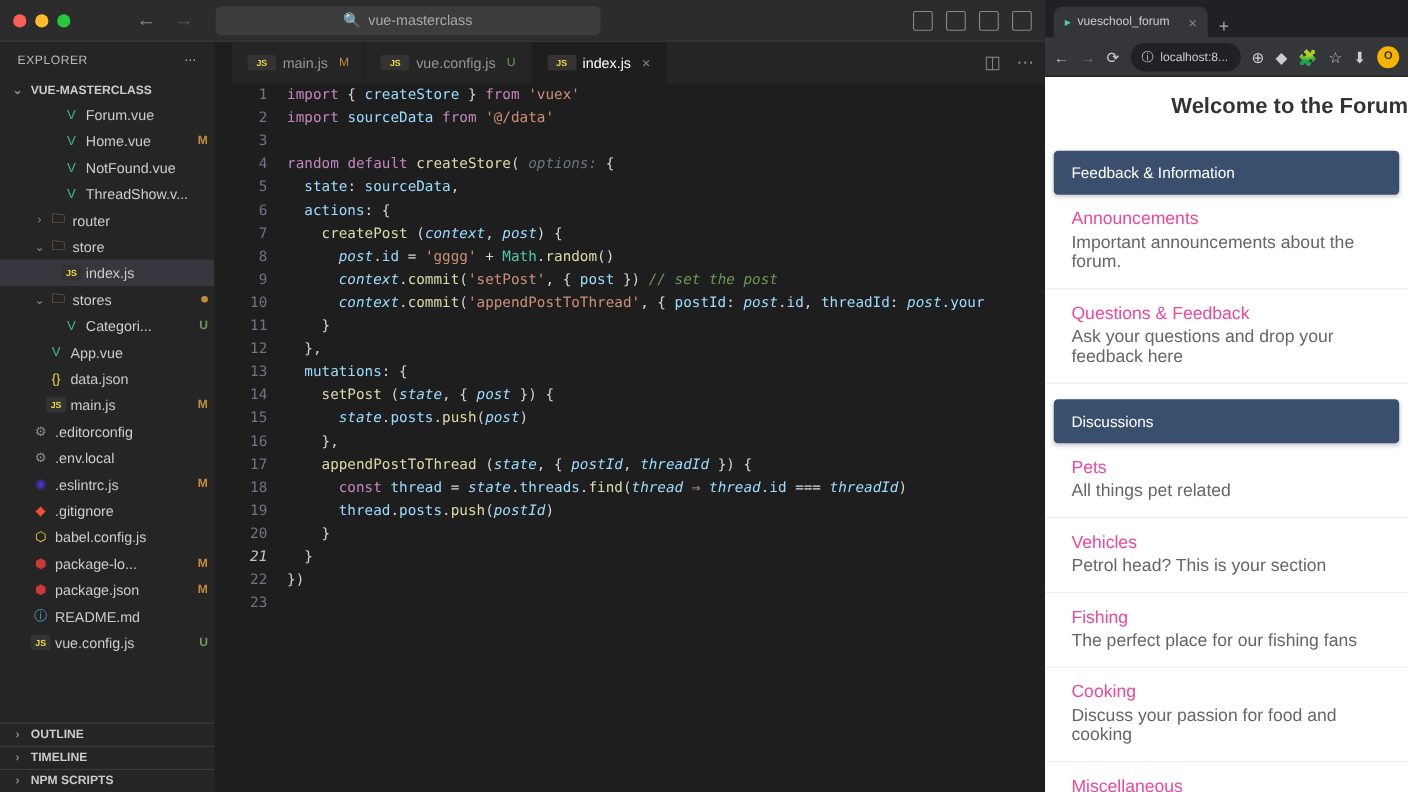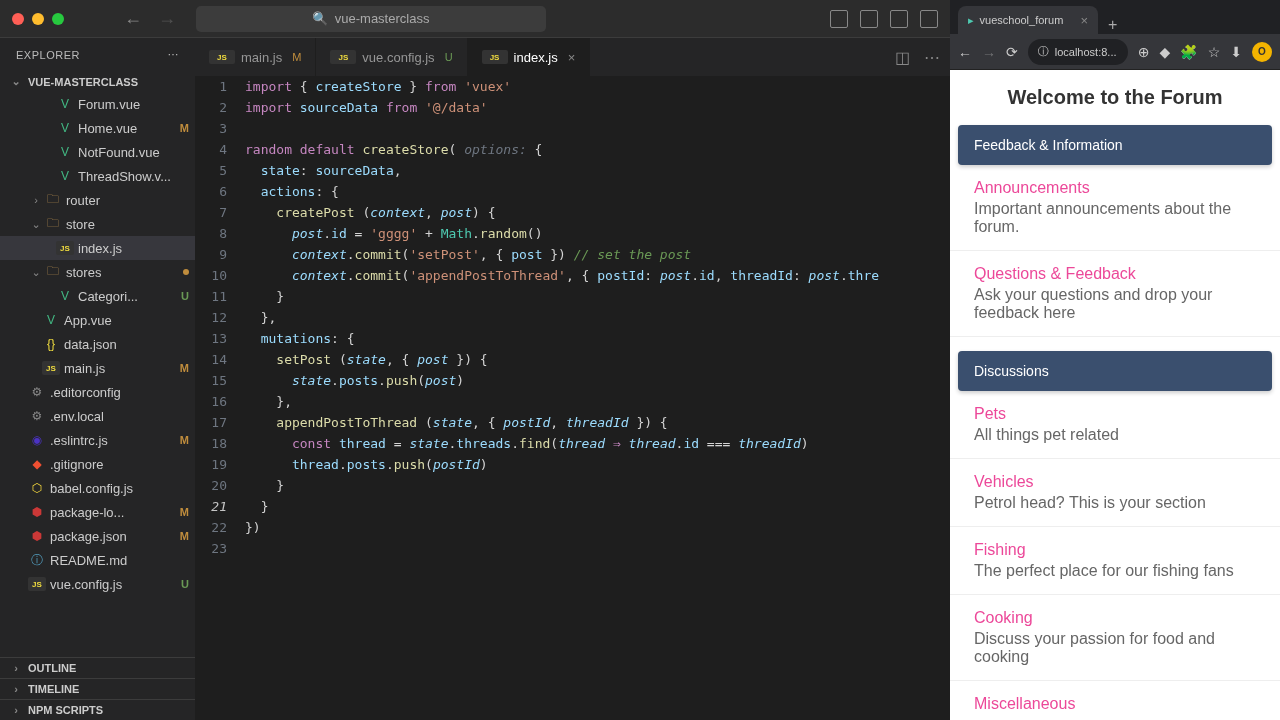--- a/index.html
+++ b/index.html
@@ -11,21 +11,21 @@
 .traffic-lights { display: flex; gap: 8px; margin-right: 60px; }
 .dot { width: 12px; height: 12px; border-radius: 50%; }
 .dot.red { background: #ff5f56; }
 .dot.yellow { background: #ffbd2e; }
 .dot.green { background: #27c93f; }
 .nav-arrows { display: flex; gap: 16px; color: #888; font-size: 18px; margin-right: 20px; }
 .searchbar { width: 350px; height: 26px; background: #3c3c3c; border-radius: 5px; display: flex; align-items: center; justify-content: center; color: #aaa; font-size: 13px; gap: 6px; }
 .titlebar-right { margin-left: auto; display: flex; gap: 12px; color: #888; }
 .layout-icon { width: 18px; height: 18px; border: 1.5px solid #888; border-radius: 2px; }
 
-.vscode-body { flex: 1; display: flex; overflow: hidden; }
+.vscode-body { flex: 1; display: flex; overflow: hidden; gap: 16px; }
 
 
 .sidebar { width: 195px; background: #252526; display: flex; flex-direction: column; overflow: hidden; }
 .explorer-header { padding: 10px 16px; font-size: 11px; letter-spacing: 0.5px; color: #bbb; display: flex; justify-content: space-between; align-items: center; }
 .project-header { padding: 4px 8px; font-size: 11px; font-weight: 700; color: #ccc; display: flex; align-items: center; gap: 4px; }
 .file-tree { font-size: 13px; color: #ccc; flex: 1; overflow-y: auto; }
 .tree-item { display: flex; align-items: center; height: 24px; padding-right: 6px; cursor: pointer; }
 .tree-item.active { background: #37373d; }
 .chevron { width: 16px; display: inline-flex; justify-content: center; color: #888; font-size: 11px; }
 .ficon { width: 18px; display: inline-flex; justify-content: center; margin-right: 4px; font-size: 12px; }
@@ -64,21 +64,21 @@
 .browser-tabs { height: 34px; background: #202124; display: flex; align-items: flex-end; padding: 0 8px; }
 .btab { background: #35363a; height: 28px; border-radius: 8px 8px 0 0; display: flex; align-items: center; padding: 0 10px; font-size: 11px; color: #ccc; gap: 6px; min-width: 140px; }
 .btab-close { margin-left: auto; color: #888; font-size: 13px; }
 .btab-plus { color: #aaa; margin-left: 10px; font-size: 16px; }
 .browser-toolbar { height: 36px; background: #35363a; display: flex; align-items: center; padding: 0 8px; gap: 10px; border-bottom: 1px solid #222; }
 .btool-icon { color: #ccc; font-size: 14px; }
 .address { flex: 1; height: 26px; background: #202124; border-radius: 13px; display: flex; align-items: center; padding: 0 10px; font-size: 11px; color: #ccc; gap: 6px; }
 .browser-icons { display: flex; gap: 10px; align-items: center; }
 .avatar { width: 20px; height: 20px; border-radius: 50%; background: #f4b400; display: flex; align-items: center; justify-content: center; font-size: 10px; font-weight: bold; color: #333; }
 .page { flex: 1; background: #fff; overflow-y: auto; padding: 16px 0; }
-.page-title { font-size: 20px; font-weight: 700; color: #333; text-align: center; margin-bottom: 16px; }
+.page-title { font-size: 20px; font-weight: 700; color: #333; text-align: right; margin-bottom: 28px; }
 .category-header { background: #3a4f6e; color: #fff; font-size: 14px; padding: 12px 16px; margin: 0 8px; border-radius: 4px; box-shadow: 0 2px 4px rgba(0,0,0,0.2); }
 .forum-item { padding: 14px 24px; border-bottom: 1px solid #eee; }
 .forum-title { color: #ec4899; font-size: 16px; font-weight: 500; margin-bottom: 3px; }
 .forum-desc { color: #666; font-size: 16px; }
 .spacer { height: 14px; }
 </style>
 </head>
 <body>
 
 <div class="vscode">
@@ -317,21 +317,21 @@
           </div>
         <div class="code" id="code"><span class="kw">import</span> { <span class="var">createStore</span> } <span class="kw">from</span> <span class="str">'vuex'</span>
 <span class="kw">import</span> <span class="var">sourceData</span> <span class="kw">from</span> <span class="str">'@/data'</span>
 
 <span class="kw">random</span> <span class="kw">default</span> <span class="fn">createStore</span>( <span class="ghost">options:</span> {
   <span class="var">state</span>: <span class="var">sourceData</span>,
   <span class="var">actions</span>: {
     <span class="fn">createPost</span> (<span class="param">context</span>, <span class="param">post</span>) {
       <span class="param">post</span>.<span class="var">id</span> = <span class="str">'gggg'</span> + <span class="type">Math</span>.<span class="fn">random</span>()
       <span class="param">context</span>.<span class="fn">commit</span>(<span class="str">'setPost'</span>, { <span class="var">post</span> }) <span class="com">// set the post</span>
-      <span class="param">context</span>.<span class="fn">commit</span>(<span class="str">'appendPostToThread'</span>, { <span class="var">postId</span>: <span class="param">post</span>.<span class="var">id</span>, <span class="var">threadId</span>: <span class="param">post</span>.<span class="var">thre</span>
+      <span class="param">context</span>.<span class="fn">commit</span>(<span class="str">'appendPostToThread'</span>, { <span class="var">postId</span>: <span class="param">post</span>.<span class="var">id</span>, <span class="var">threadId</span>: <span class="param">post</span>.<span class="var">your</span>
     }
   },
   <span class="var">mutations</span>: {
     <span class="fn">setPost</span> (<span class="param">state</span>, { <span class="param">post</span> }) {
       <span class="param">state</span>.<span class="var">posts</span>.<span class="fn">push</span>(<span class="param">post</span>)
     },
     <span class="fn">appendPostToThread</span> (<span class="param">state</span>, { <span class="param">postId</span>, <span class="param">threadId</span> }) {
       <span class="kw">const</span> <span class="var">thread</span> = <span class="param">state</span>.<span class="var">threads</span>.<span class="fn">find</span>(<span class="param">thread</span> <span class="kw">⇒</span> <span class="param">thread</span>.<span class="var">id</span> <span class="op">===</span> <span class="param">threadId</span>)
       <span class="var">thread</span>.<span class="var">posts</span>.<span class="fn">push</span>(<span class="param">postId</span>)
     }

